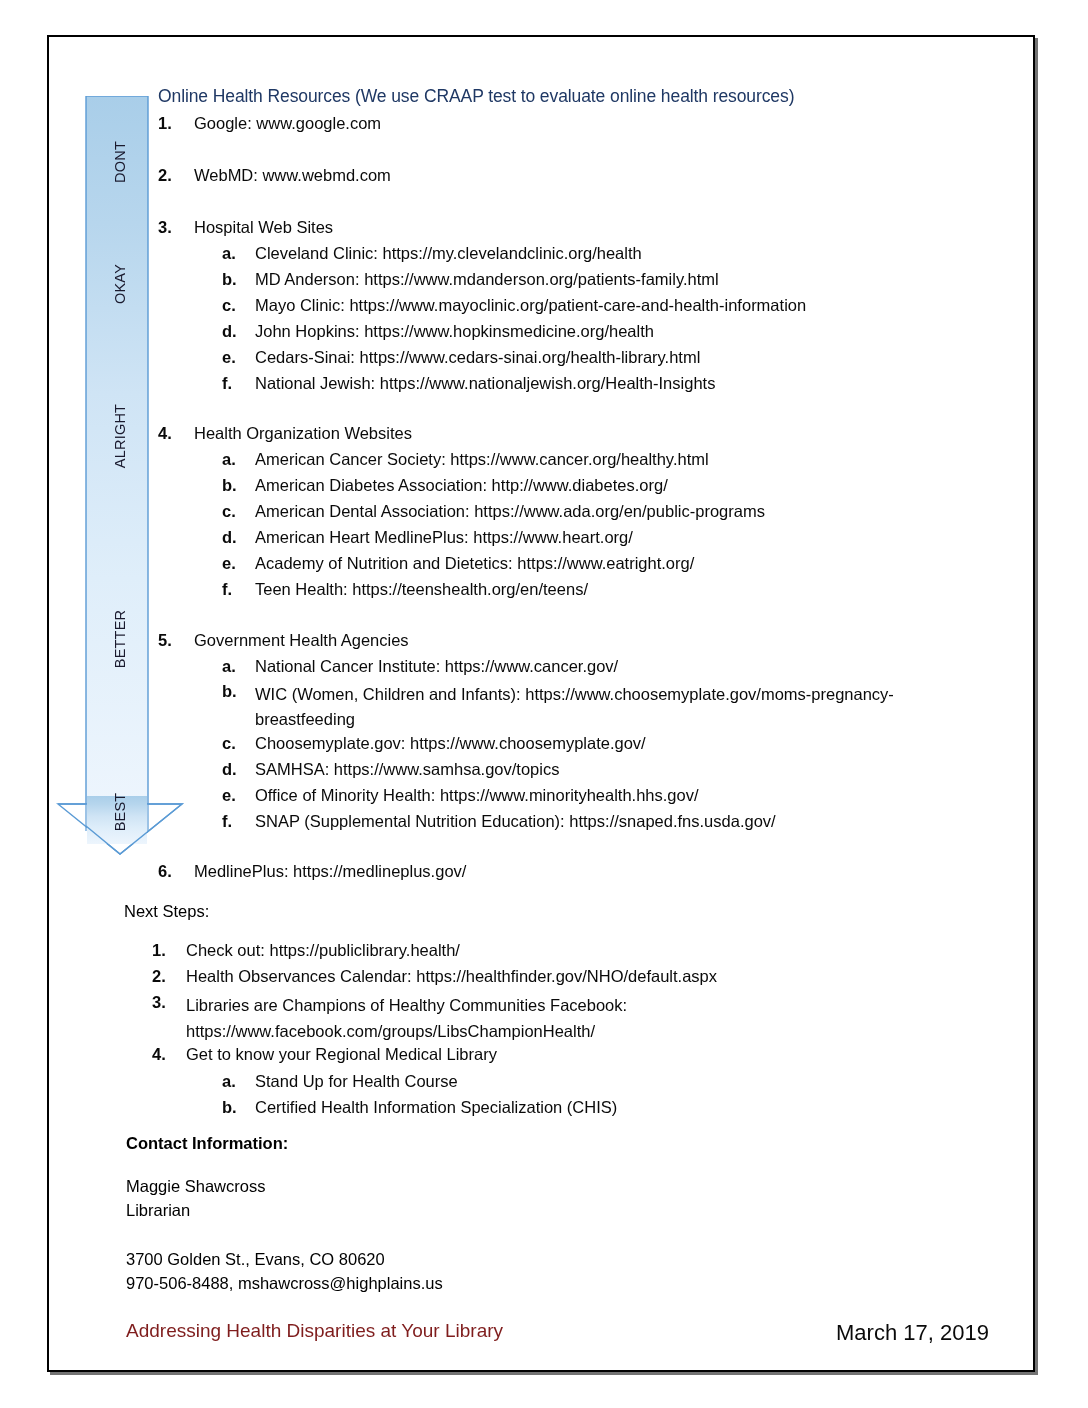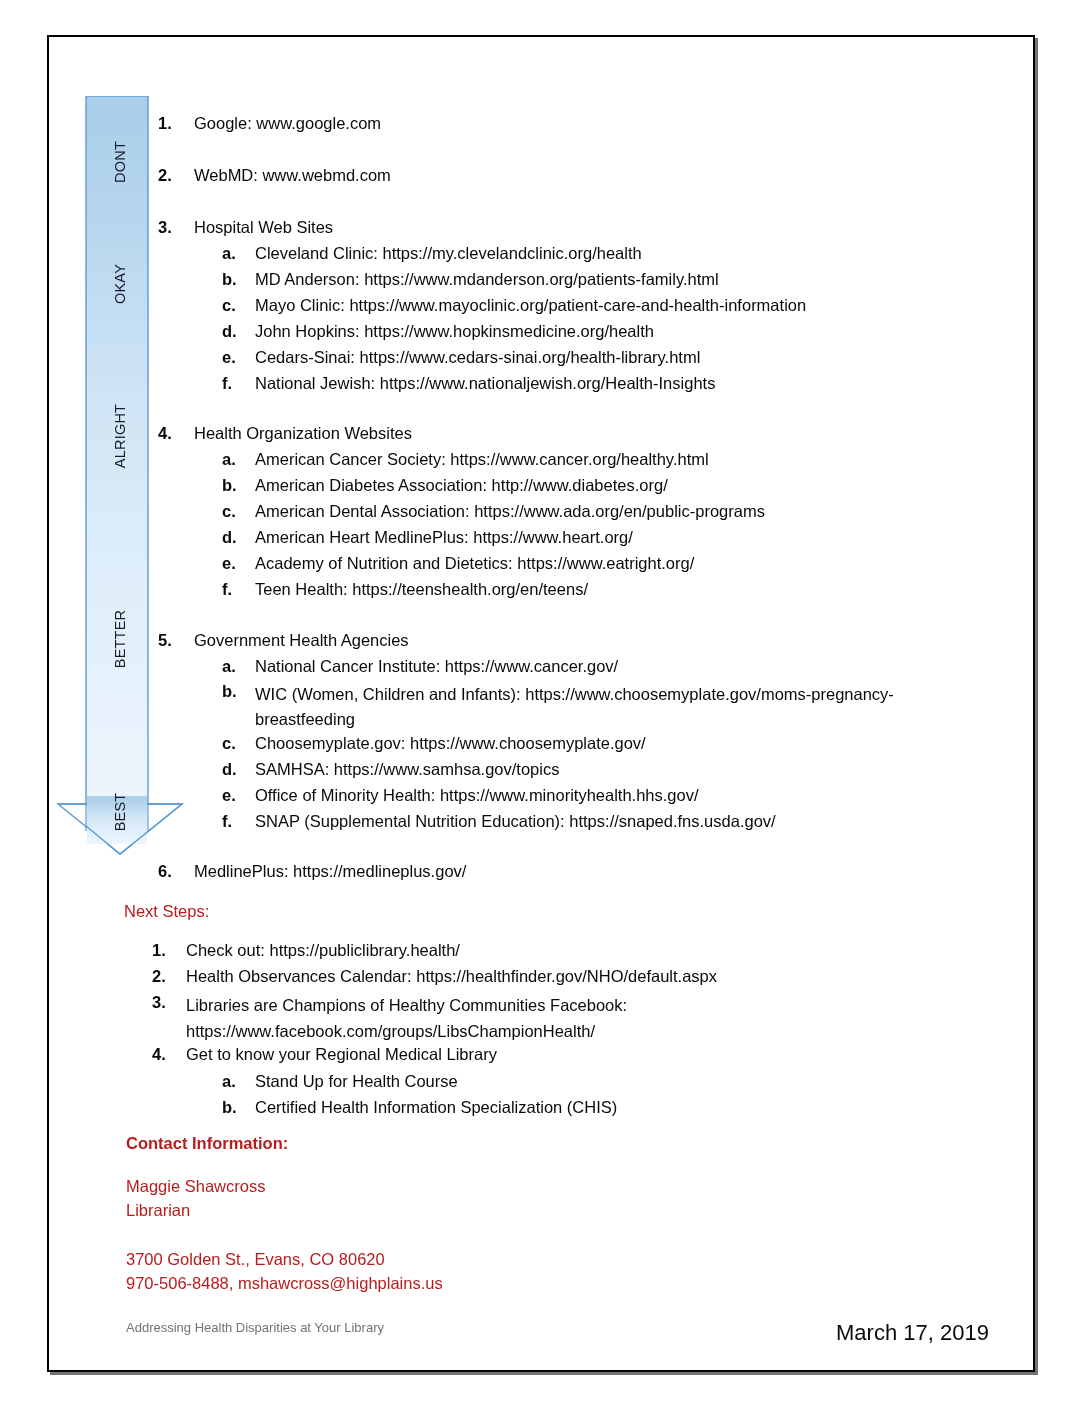--- a/index.html
+++ b/index.html
@@ -111,21 +111,21 @@
   }
   .lvl2.wrapped .txt {
     white-space: normal;
     width: 650px;
     line-height: 1.52;
   }
 
   .plain {
     position: absolute;
     font-size: 16.5px;
-    color: #b91c1c;
+    color: #000000;
     white-space: nowrap;
   }
   .plain.bold { font-weight: bold; }
 
   .ns-item {
     position: absolute;
     font-size: 16.5px;
     color: #0a0a0a;
   }
   .ns-item .marker {
@@ -142,22 +142,22 @@
   .ns-item.two-line .txt {
     white-space: normal;
     width: 620px;
     line-height: 1.55;
   }
 
   .footer-left {
     position: absolute;
     left: 126px;
     top: 1320px;
-    font-size: 13px;
-    color: #737373;
+    font-size: 19px;
+    color: #7f1d1d;
     white-space: nowrap;
   }
   .footer-right {
     position: absolute;
     left: 836px;
     top: 1320px;
     font-size: 22px;
     color: #0a0a0a;
     white-space: nowrap;
   }
@@ -201,20 +201,21 @@
   <div class="arrow-label-wrap" style="top:533px;">
     <span>BETTER</span>
   </div>
   <div class="arrow-label-wrap" style="top:706px;">
     <span>BEST</span>
   </div>
 </div>
 
 <div id="doc-body">
 
+  <div class="doc-title">Online Health Resources (We use CRAAP test to evaluate online health resources)</div>
 
   <div class="lvl1" style="left:158px; top:114px;">
     <span class="marker">1.</span>
     <span class="txt">Google: www.google.com</span>
   </div>
 
   <div class="lvl1" style="left:158px; top:166px;">
     <span class="marker">2.</span>
     <span class="txt">WebMD: www.webmd.com</span>
   </div>

